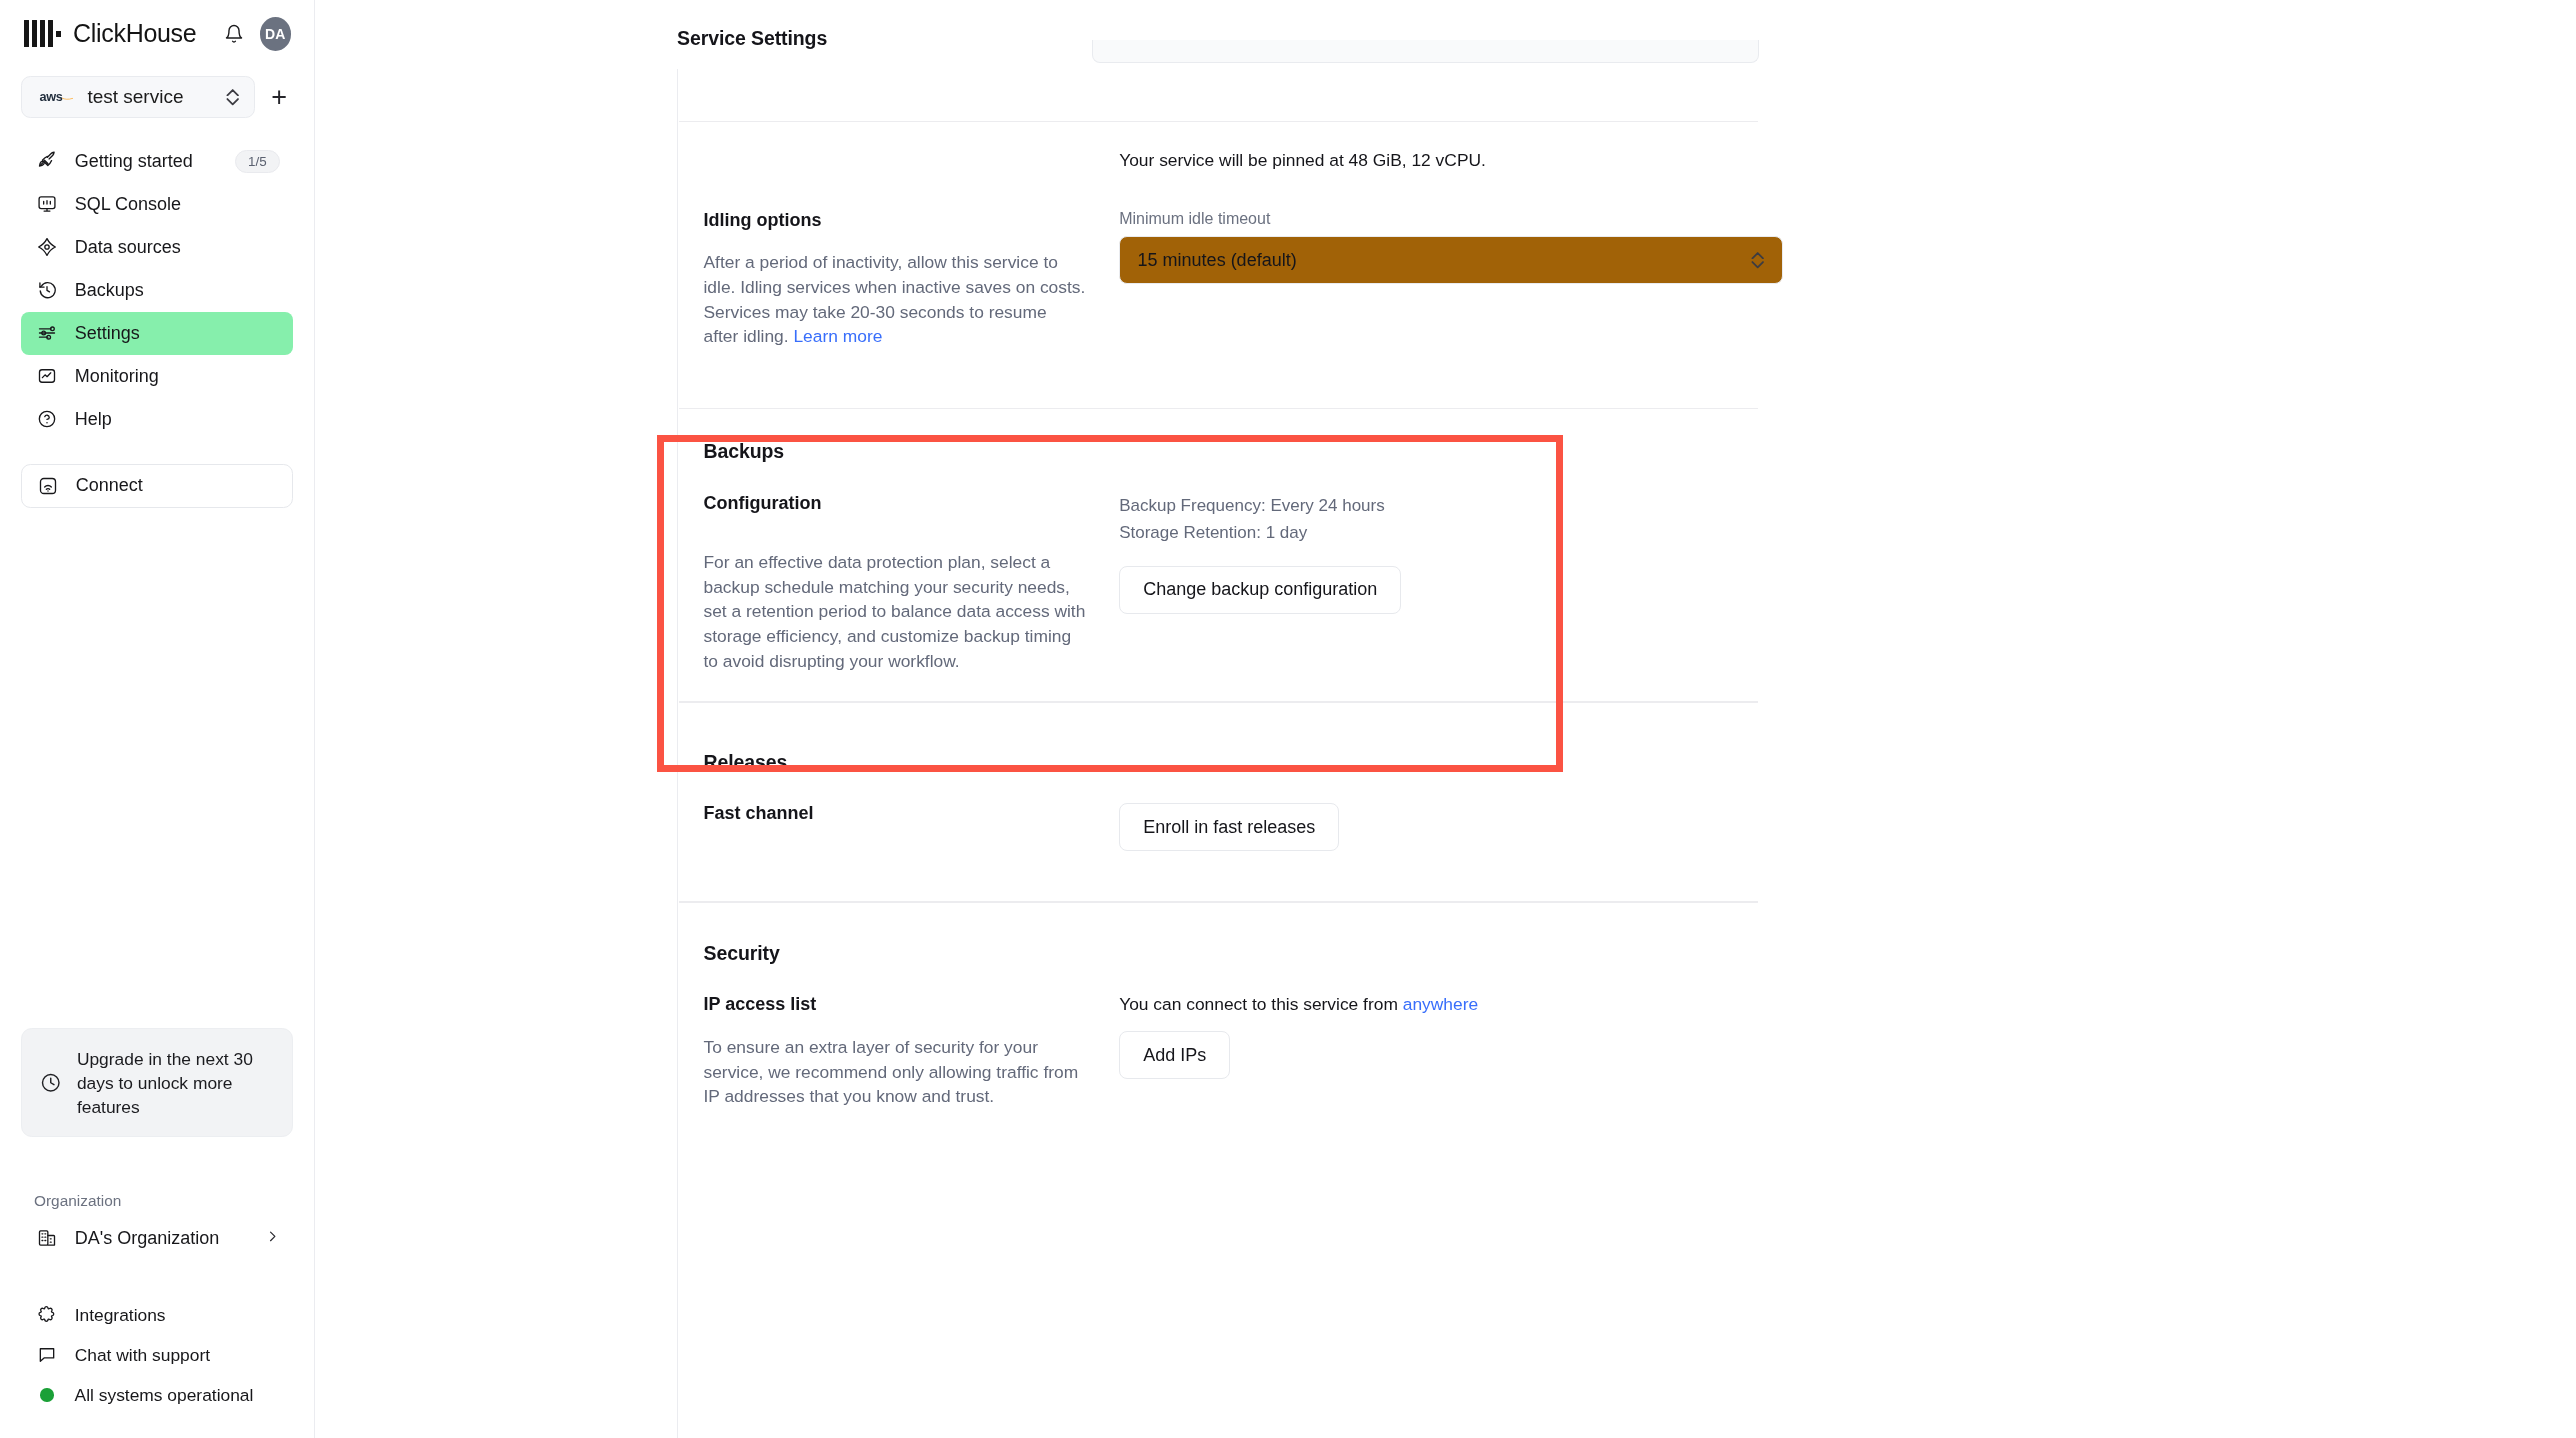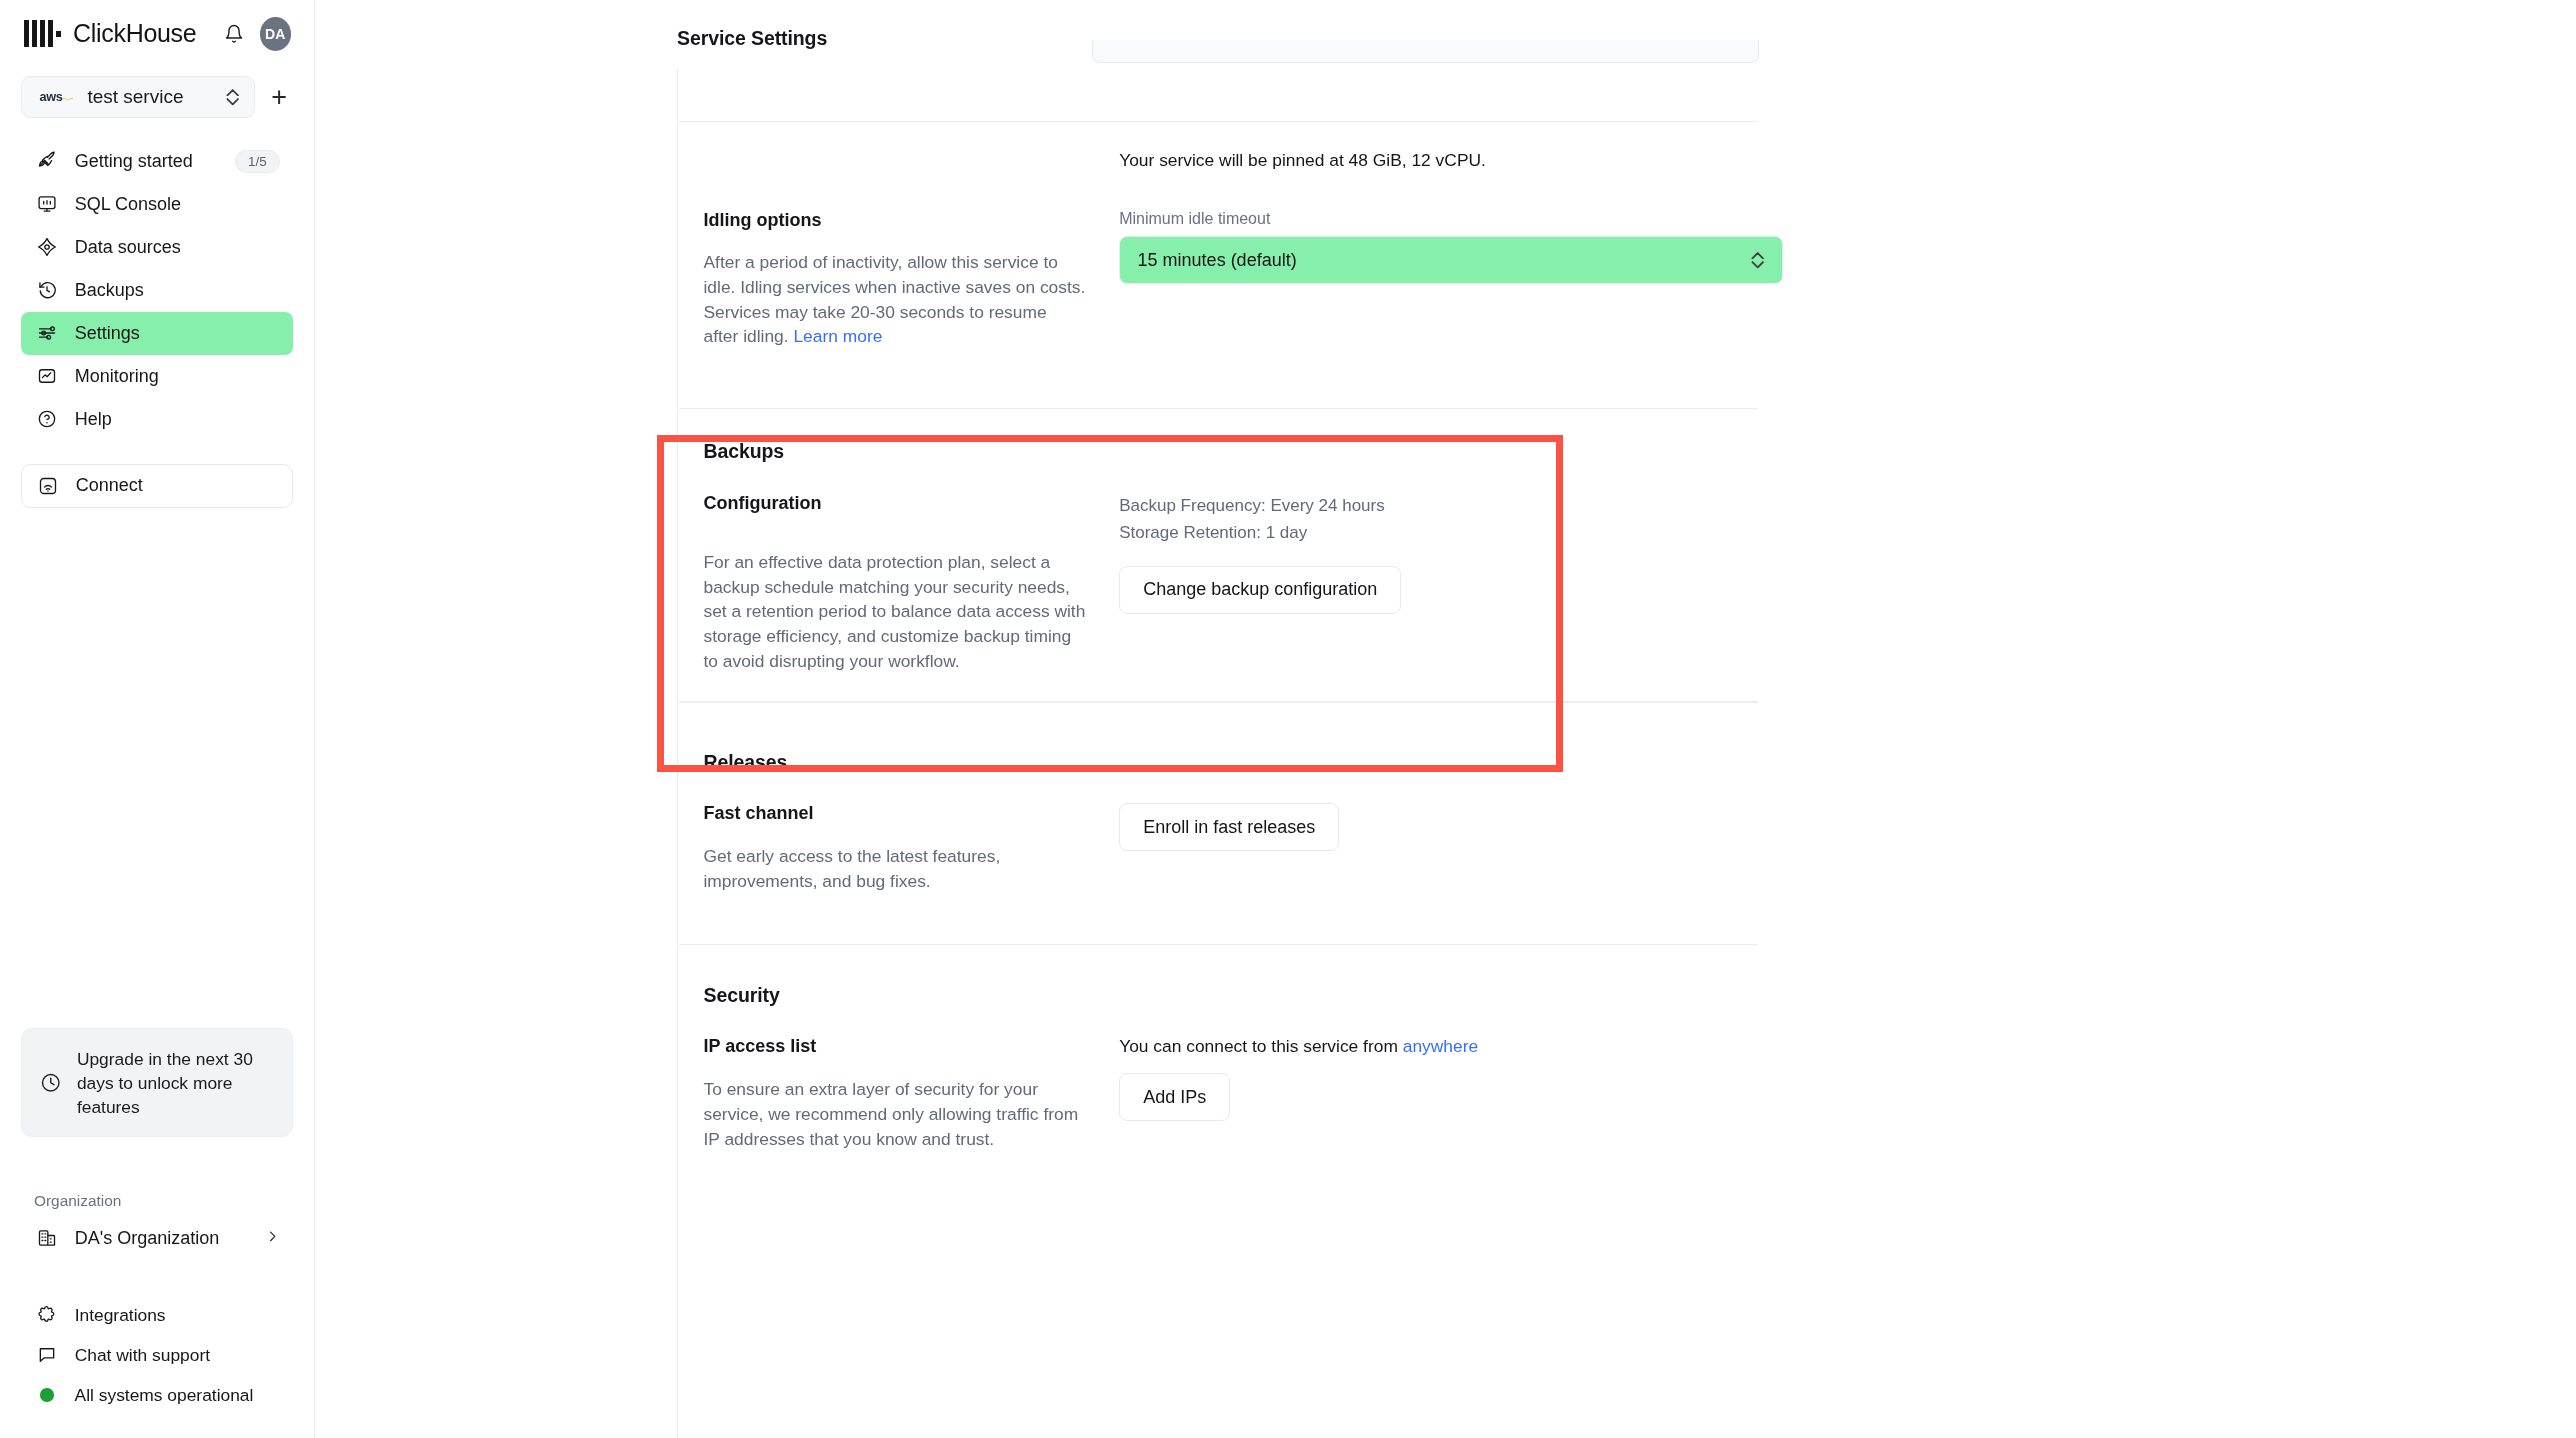--- a/index.html
+++ b/index.html
@@ -126,21 +126,21 @@
   .col-left { width: 409px; flex: 0 0 409px; padding-right: 27px; }
   .col-right { flex: 1; padding-left: 6.7px; }
 
   .sec-title { font-size: 19.5px; font-weight: 700; color: #15151a; letter-spacing: -0.1px; }
   .sub-title { font-size: 18px; font-weight: 700; color: #15151a; }
   .body-text { font-size: 17.4px; line-height: 1.42; color: #63697a; }
   .link { color: #386efb; text-decoration: none; }
 
   .field-label { font-size: 16px; color: #6b7180; margin-bottom: 8px; }
   .select-box {
-    width: 664px; height: 48px; background: #86efac;
+    width: 664px; height: 48px; background: #a16207;
     border: 1.3px solid #e9ebef; border-radius: 8px;
     display: flex; align-items: center; padding: 0 17.4px;
     font-size: 18px; color: #15151a;
   }
   .select-box .val { flex: 1; }
 
   .btn {
     display: inline-flex; align-items: center; justify-content: center;
     height: 48px; padding: 18px 23px;
     background: #fff; border: 1.3px solid #e7e9ed; border-radius: 8px;
@@ -420,21 +420,20 @@
 
       <div style="height:28px"></div>
       <div class="divider"></div>
 
       <div style="padding-top:48px; padding-left:25.5px;">
         <div class="sec-title">Releases</div>
       </div>
       <div class="grid-row" style="padding-top:29.5px;">
         <div class="col-left">
           <div class="sub-title">Fast channel</div>
-          <div class="body-text" style="margin-top:20px;">Get early access to the latest features, improvements, and bug fixes.</div>
         </div>
         <div class="col-right">
           <div class="btn">Enroll in fast releases</div>
         </div>
       </div>
 
       <div style="height:50px"></div>
       <div class="divider"></div>
 
       <div style="padding-top:39px; padding-left:25.5px;">

